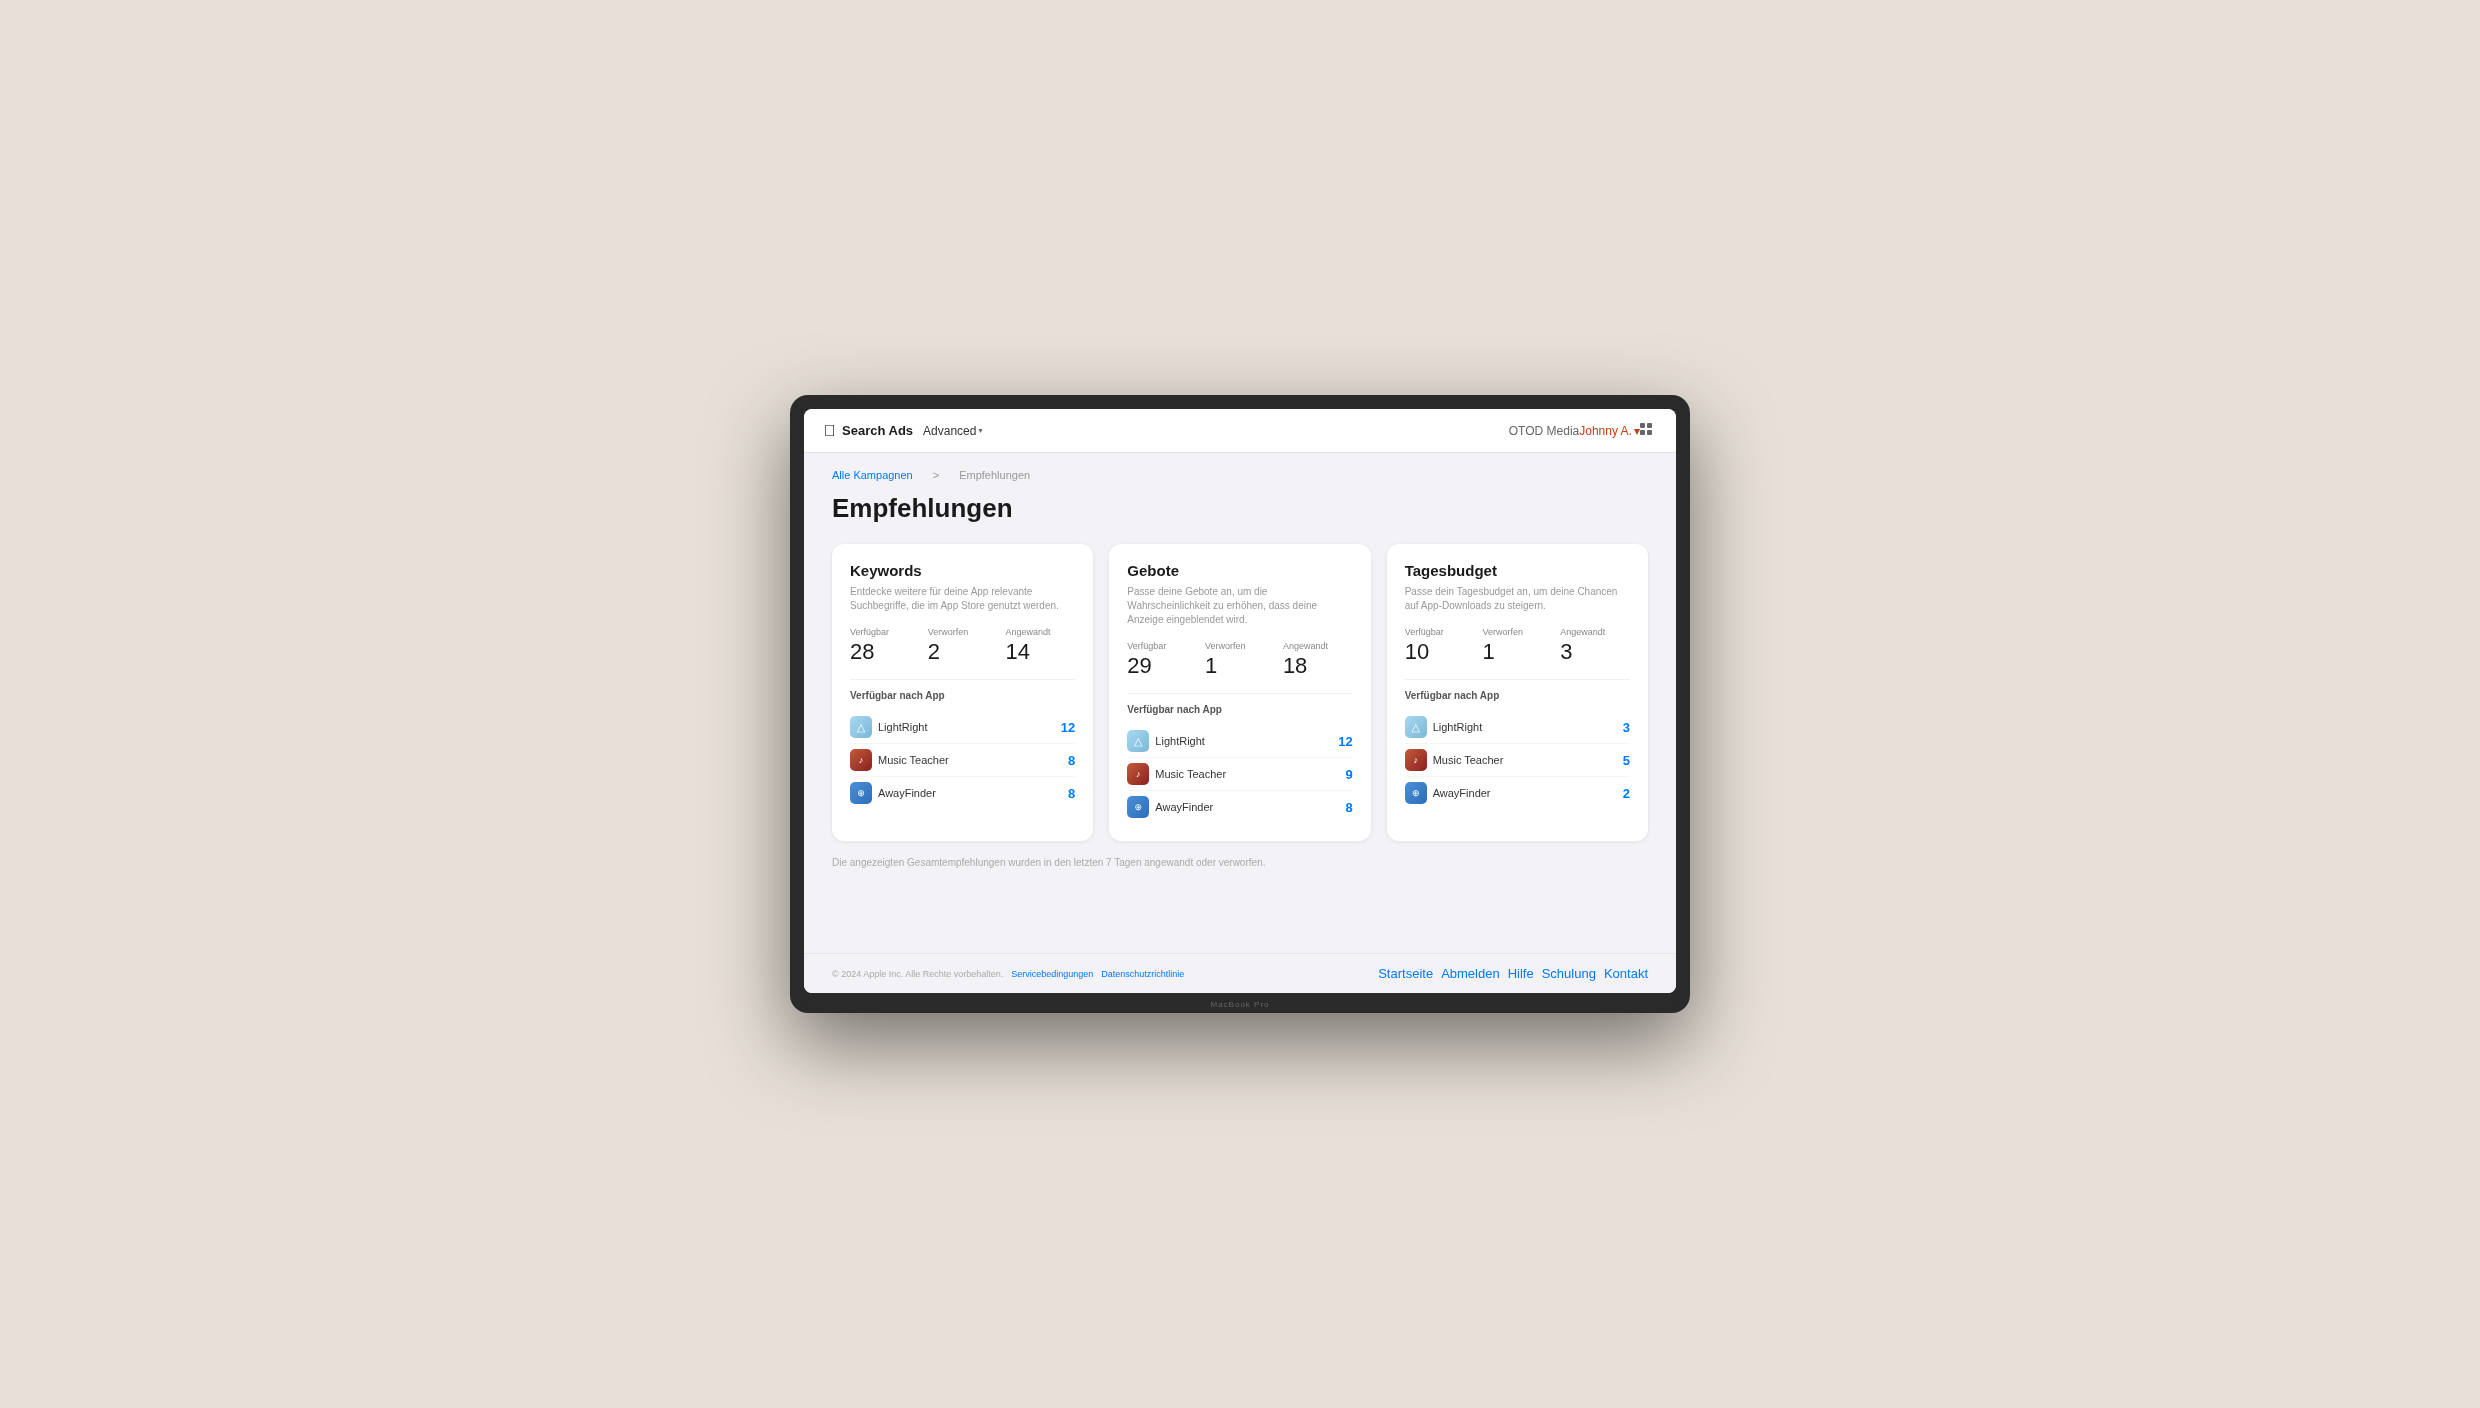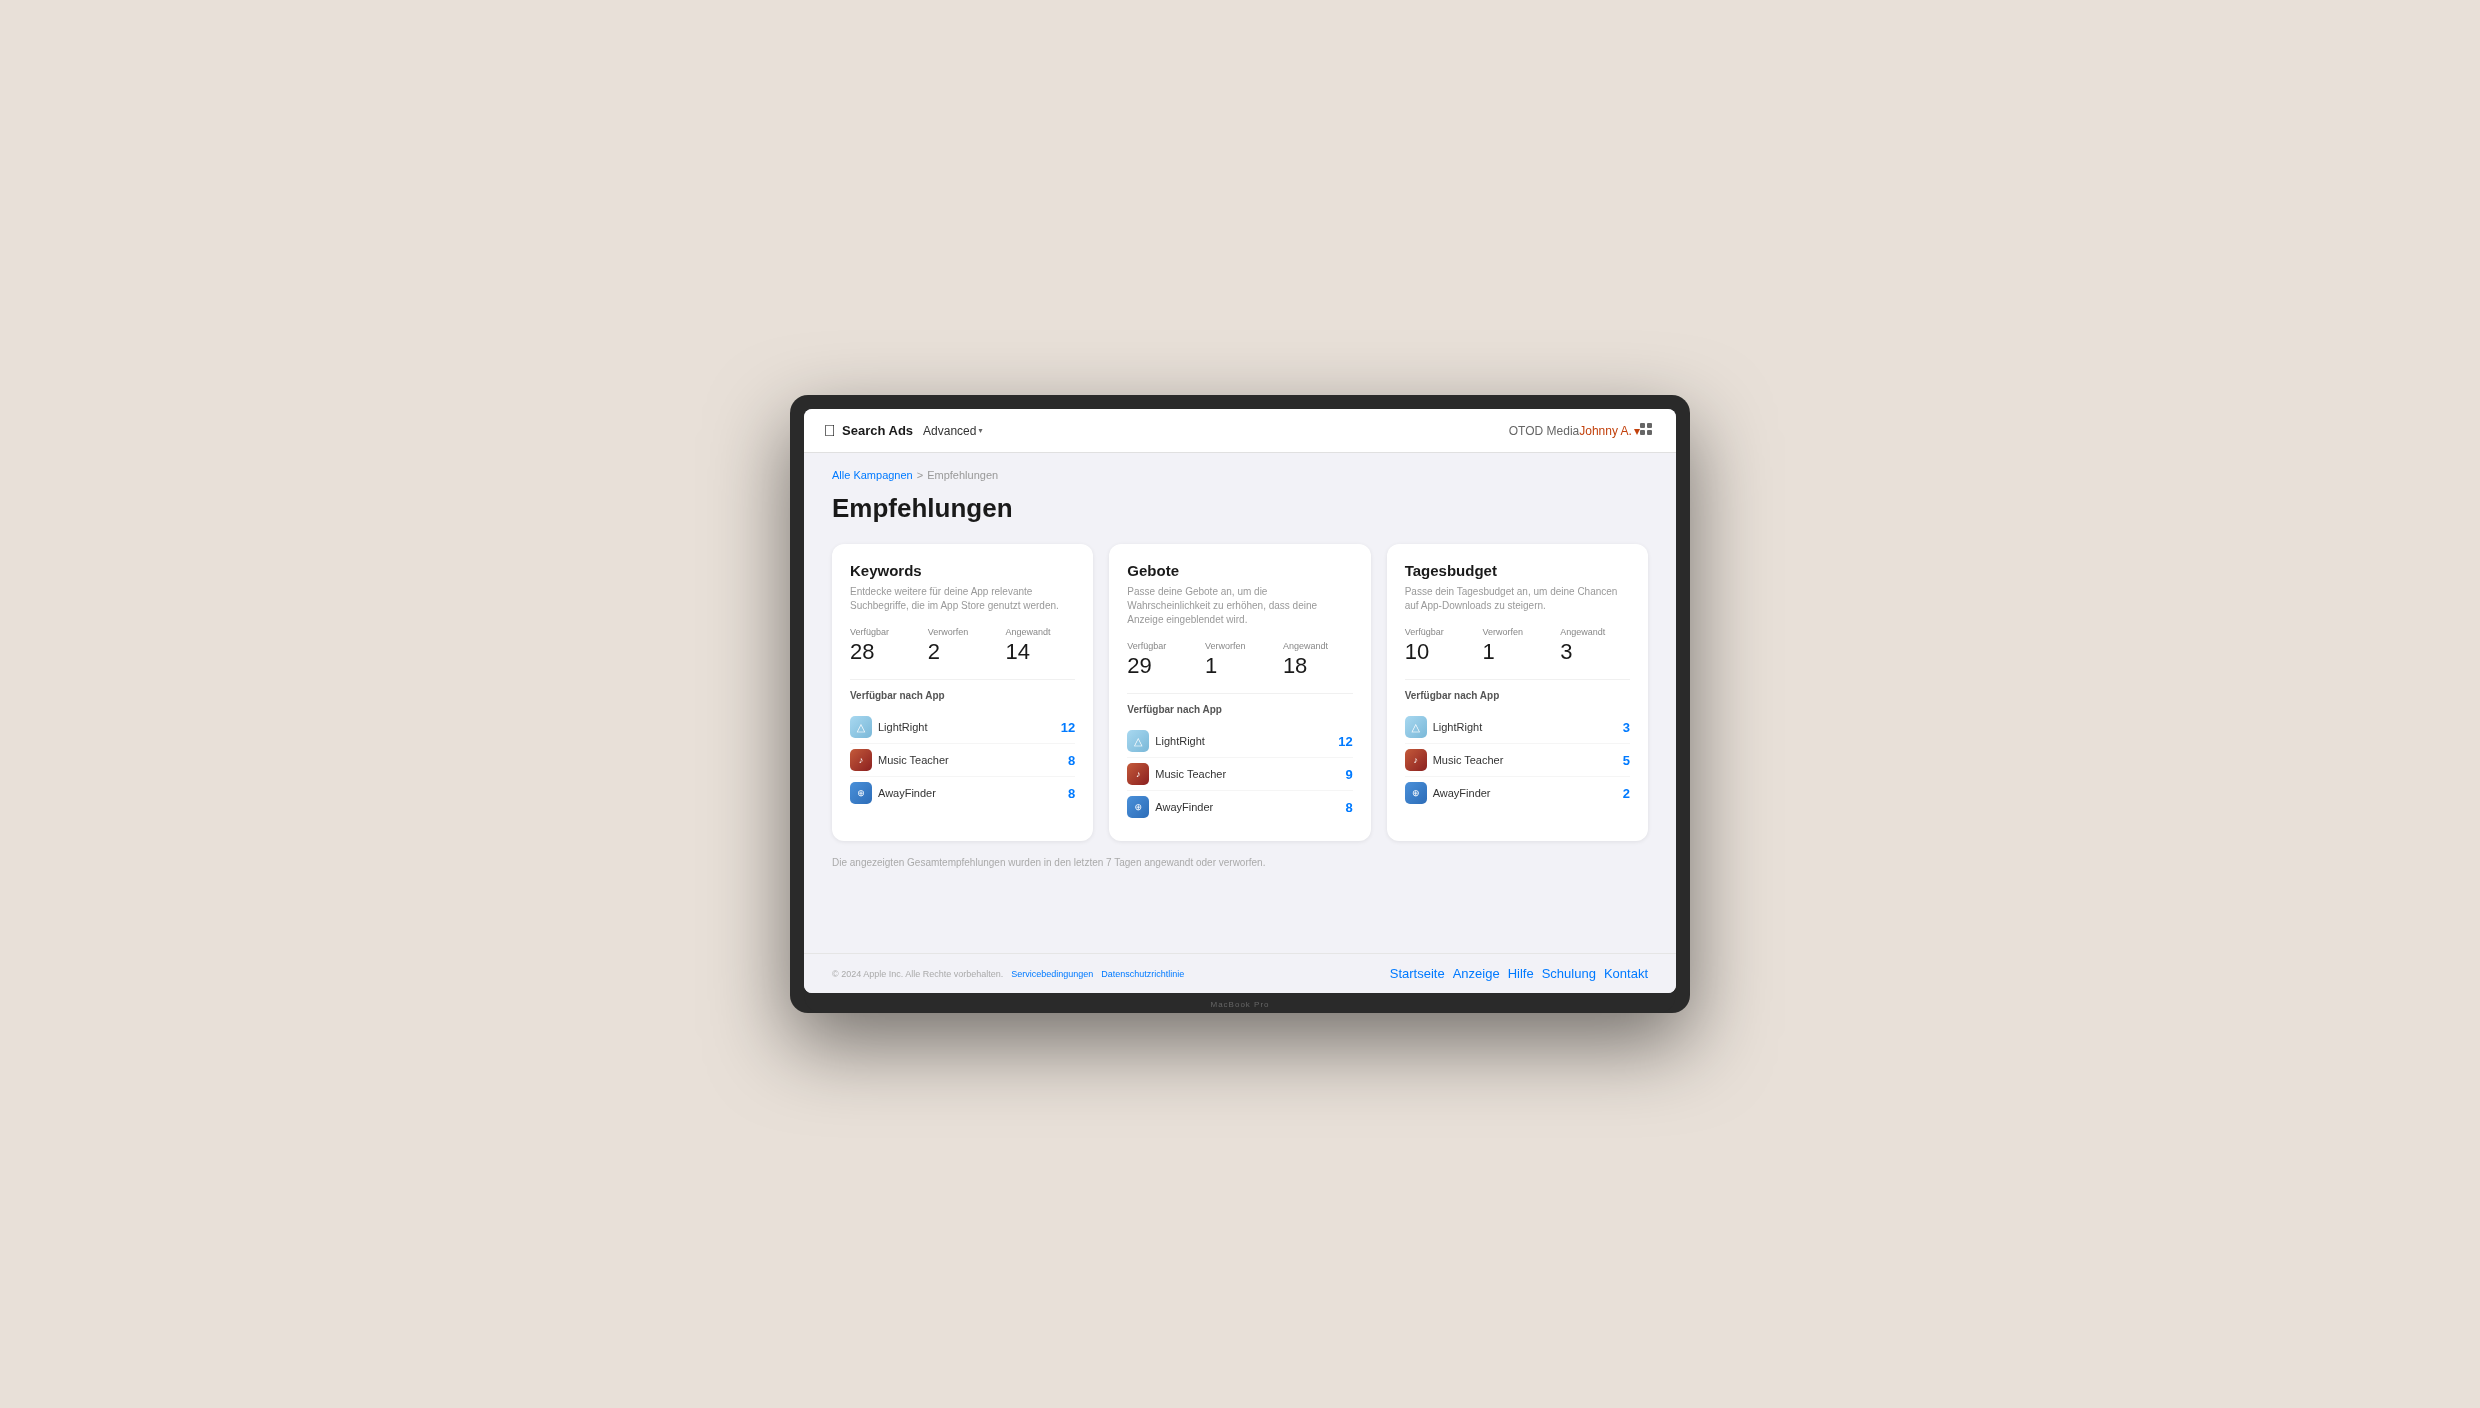--- a/index.html
+++ b/index.html
@@ -113,21 +113,21 @@
       padding: 16px 28px 40px 28px;
       min-height: 500px;
     }
 
     .breadcrumb {
       font-size: 11px;
       color: #007aff;
       margin-bottom: 12px;
       display: flex;
       align-items: center;
-      gap: 4px;
+      gap: 20px;
     }
 
     .breadcrumb span {
       color: #999;
     }
 
     .page-title {
       font-size: 26px;
       font-weight: 700;
       color: #1a1a1a;
@@ -508,21 +508,21 @@
     </div>
 
     <div class="page-footer">
       <div class="footer-left">
         <span>© 2024 Apple Inc. Alle Rechte vorbehalten.</span>
         <span class="footer-link">Servicebedingungen</span>
         <span class="footer-link">Datenschutzrichtlinie</span>
       </div>
       <div class="footer-right">
         <a>Startseite</a>
-        <a>Anzeige</a>
+        <a>Abmelden</a>
         <a>Hilfe</a>
         <a>Schulung</a>
         <a>Kontakt</a>
       </div>
     </div>
 
   </div>
   <div class="laptop-bottom"></div>
 </div>
 

